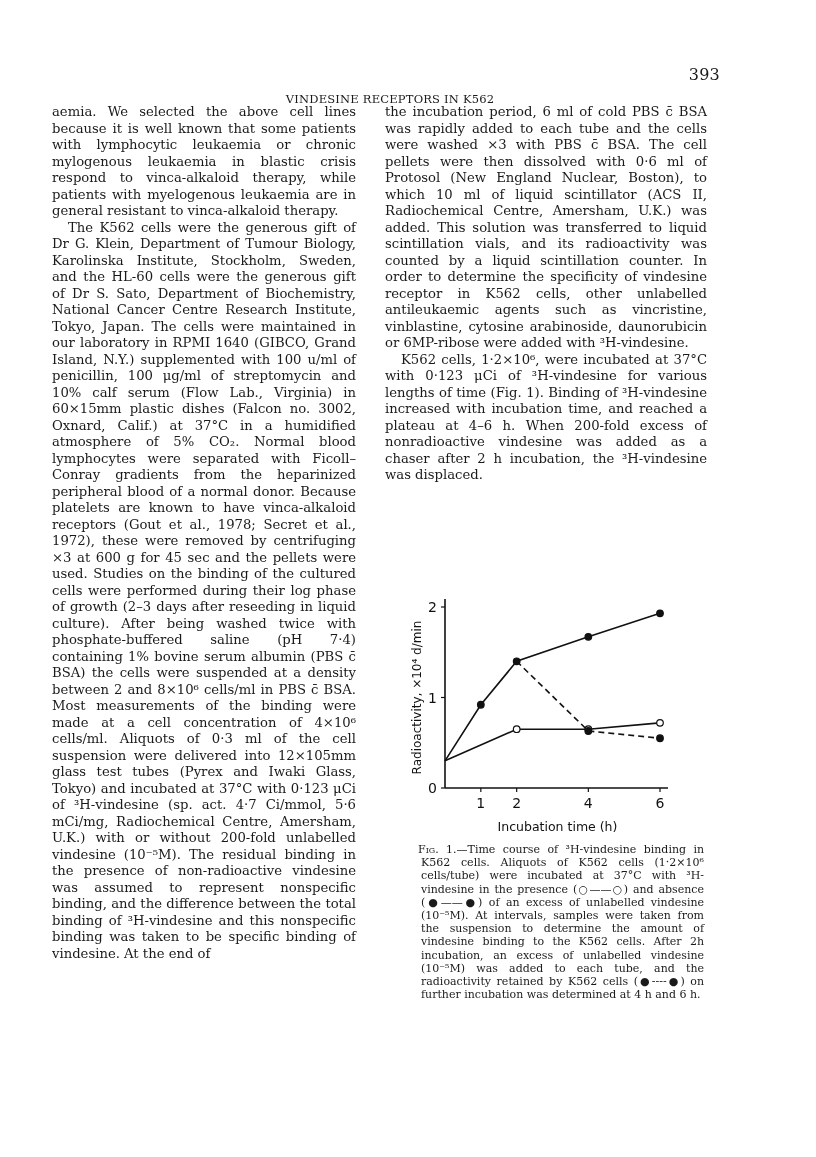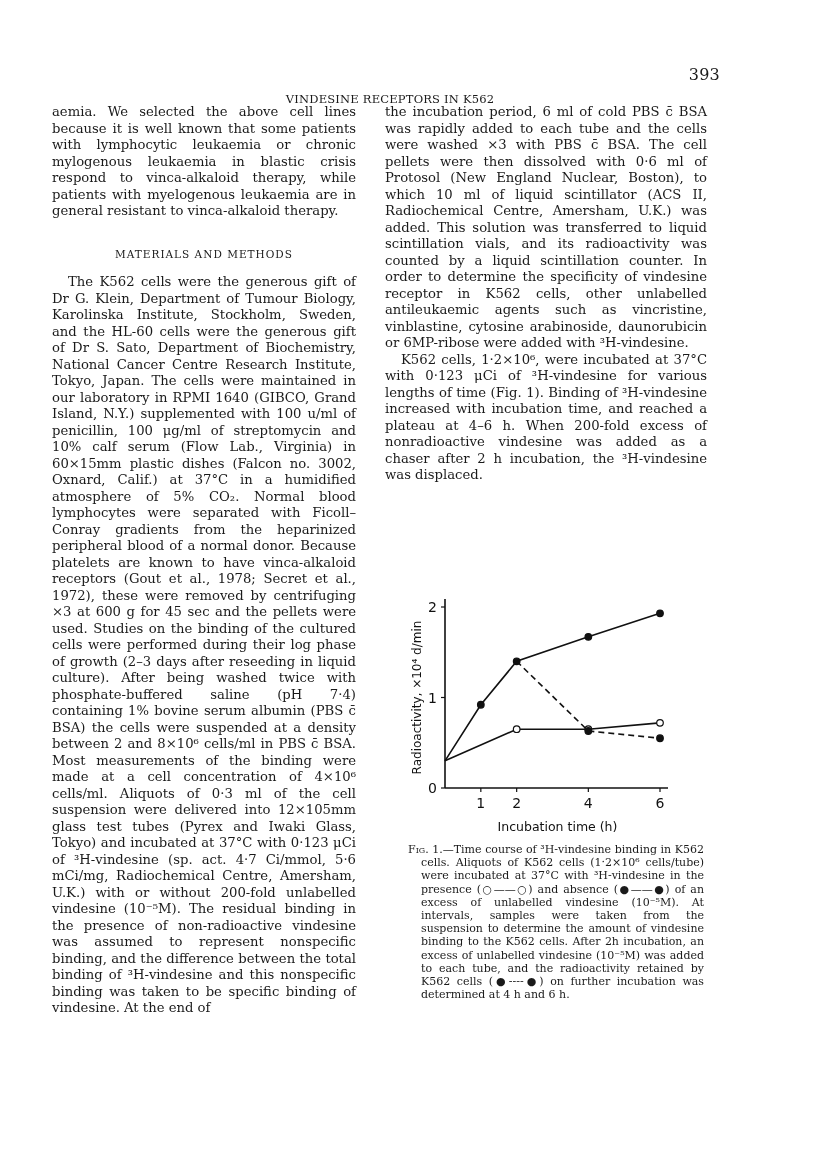--- a/index.html
+++ b/index.html
@@ -10,35 +10,34 @@
   .running-head .title { position: absolute; left: 0; right: 0; text-align: center; top: 3px; margin-top: 24px; }
   .running-head .page-no { position: absolute; right: 0; top: 0; font-size: 16px; margin-left: 40px; }
   .col { position: absolute; font-size: 13.2px; line-height: 16.5px; text-align: justify; }
   .col.left { left: 52px; top: 104px; width: 304px; }
   .col.right { left: 385px; top: 104px; width: 322px; }
   .col p { margin: 0; text-indent: 0; }
   .col p.indent { text-indent: 16px; }
   .heading { text-align: center; font-size: 10.5px; letter-spacing: 1px; margin: 26px 0 12px 0; }
   .figure { position: absolute; left: 405px; top: 585px; width: 300px; height: 250px; }
   .caption { position: absolute; left: 408px; top: 843px; width: 296px; font-size: 11px; line-height: 13.2px; text-align: justify; }
-  .caption .fig-label { font-variant: small-caps; }
+  .caption .fig-label { font-variant: small-caps; margin-left: 10px; }
   .caption .hang { padding-left: 13px; text-indent: -13px; }
   svg text { font-family: "DejaVu Sans", "Liberation Sans", sans-serif; }
 </style>
 </head>
 <body>
 
 <div class="running-head">
   <span class="title">VINDESINE RECEPTORS IN K562</span>
   <span class="page-no">393</span>
 </div>
 
 <div class="col left">
   <p>aemia. We selected the above cell lines because it is well known that some patients with lymphocytic leukaemia or chronic mylogenous leukaemia in blastic crisis respond to vinca-alkaloid therapy, while patients with myelogenous leukaemia are in general resistant to vinca-alkaloid therapy.</p>
-  <div class="heading">MATERIALS AND METHODS</div>
   <p class="indent">The K562 cells were the generous gift of Dr G. Klein, Department of Tumour Biology, Karolinska Institute, Stockholm, Sweden, and the HL-60 cells were the generous gift of Dr S. Sato, Department of Biochemistry, National Cancer Centre Research Institute, Tokyo, Japan. The cells were maintained in our laboratory in RPMI 1640 (GIBCO, Grand Island, N.Y.) supplemented with 100 u/ml of penicillin, 100 μg/ml of streptomycin and 10% calf serum (Flow Lab., Virginia) in 60×15mm plastic dishes (Falcon no. 3002, Oxnard, Calif.) at 37°C in a humidified atmosphere of 5% CO₂. Normal blood lymphocytes were separated with Ficoll–Conray gradients from the heparinized peripheral blood of a normal donor. Because platelets are known to have vinca-alkaloid receptors (Gout et al., 1978; Secret et al., 1972), these were removed by centrifuging ×3 at 600 g for 45 sec and the pellets were used. Studies on the binding of the cultured cells were performed during their log phase of growth (2–3 days after reseeding in liquid culture). After being washed twice with phosphate-buffered saline (pH 7·4) containing 1% bovine serum albumin (PBS c̄ BSA) the cells were suspended at a density between 2 and 8×10⁶ cells/ml in PBS c̄ BSA. Most measurements of the binding were made at a cell concentration of 4×10⁶ cells/ml. Aliquots of 0·3 ml of the cell suspension were delivered into 12×105mm glass test tubes (Pyrex and Iwaki Glass, Tokyo) and incubated at 37°C with 0·123 μCi of ³H-vindesine (sp. act. 4·7 Ci/mmol, 5·6 mCi/mg, Radiochemical Centre, Amersham, U.K.) with or without 200-fold unlabelled vindesine (10⁻⁵M). The residual binding in the presence of non-radioactive vindesine was assumed to represent nonspecific binding, and the difference between the total binding of ³H-vindesine and this nonspecific binding was taken to be specific binding of vindesine. At the end of</p>
 </div>
 
 <div class="col right">
   <p>the incubation period, 6 ml of cold PBS c̄ BSA was rapidly added to each tube and the cells were washed ×3 with PBS c̄ BSA. The cell pellets were then dissolved with 0·6 ml of Protosol (New England Nuclear, Boston), to which 10 ml of liquid scintillator (ACS II, Radiochemical Centre, Amersham, U.K.) was added. This solution was transferred to liquid scintillation vials, and its radioactivity was counted by a liquid scintillation counter. In order to determine the specificity of vindesine receptor in K562 cells, other unlabelled antileukaemic agents such as vincristine, vinblastine, cytosine arabinoside, daunorubicin or 6MP-ribose were added with ³H-vindesine.</p>
   <p class="indent">K562 cells, 1·2×10⁶, were incubated at 37°C with 0·123 μCi of ³H-vindesine for various lengths of time (Fig. 1). Binding of ³H-vindesine increased with incubation time, and reached a plateau at 4–6 h. When 200-fold excess of nonradioactive vindesine was added as a chaser after 2 h incubation, the ³H-vindesine was displaced.</p>
 </div>
 
 <div class="figure">
   <svg id="chart-svg" width="300" height="250" viewBox="0 0 300 250">

